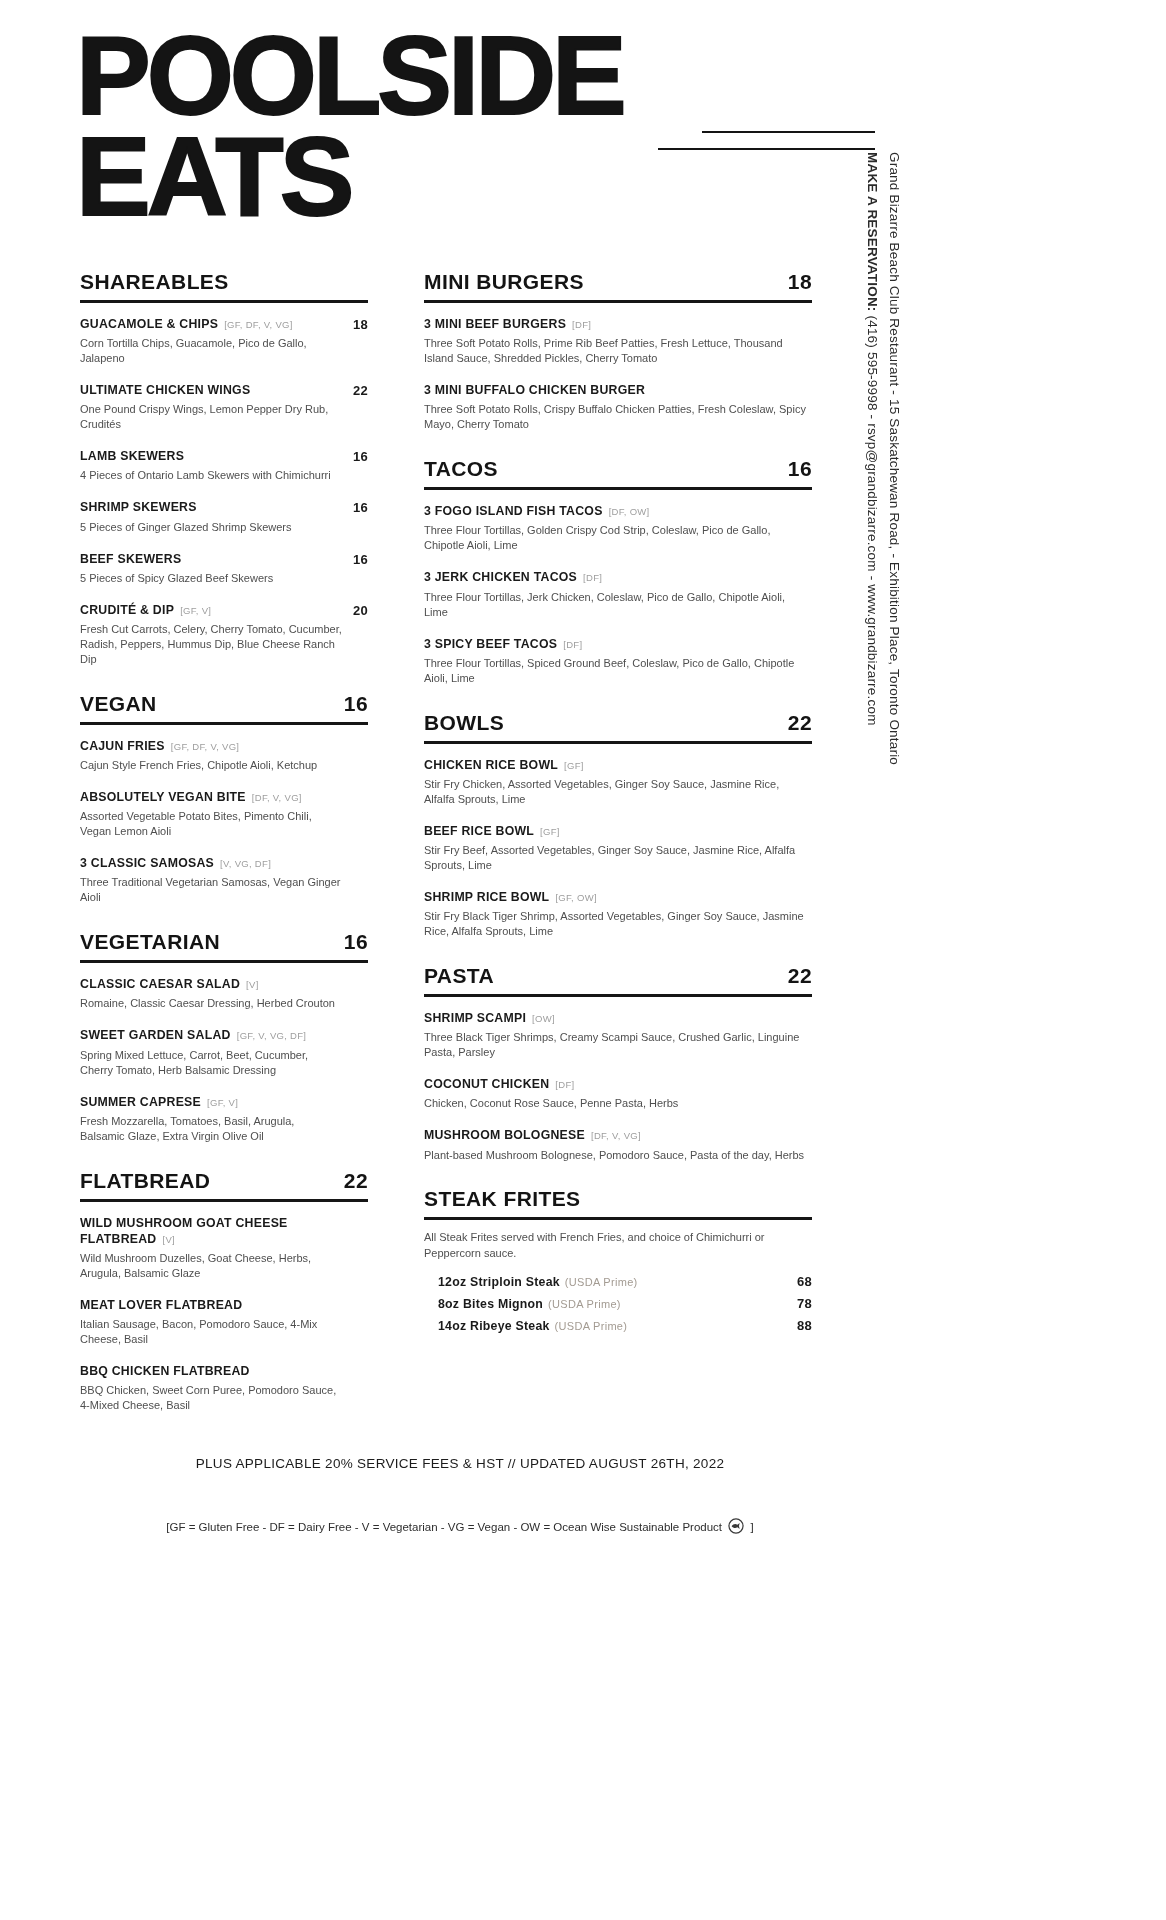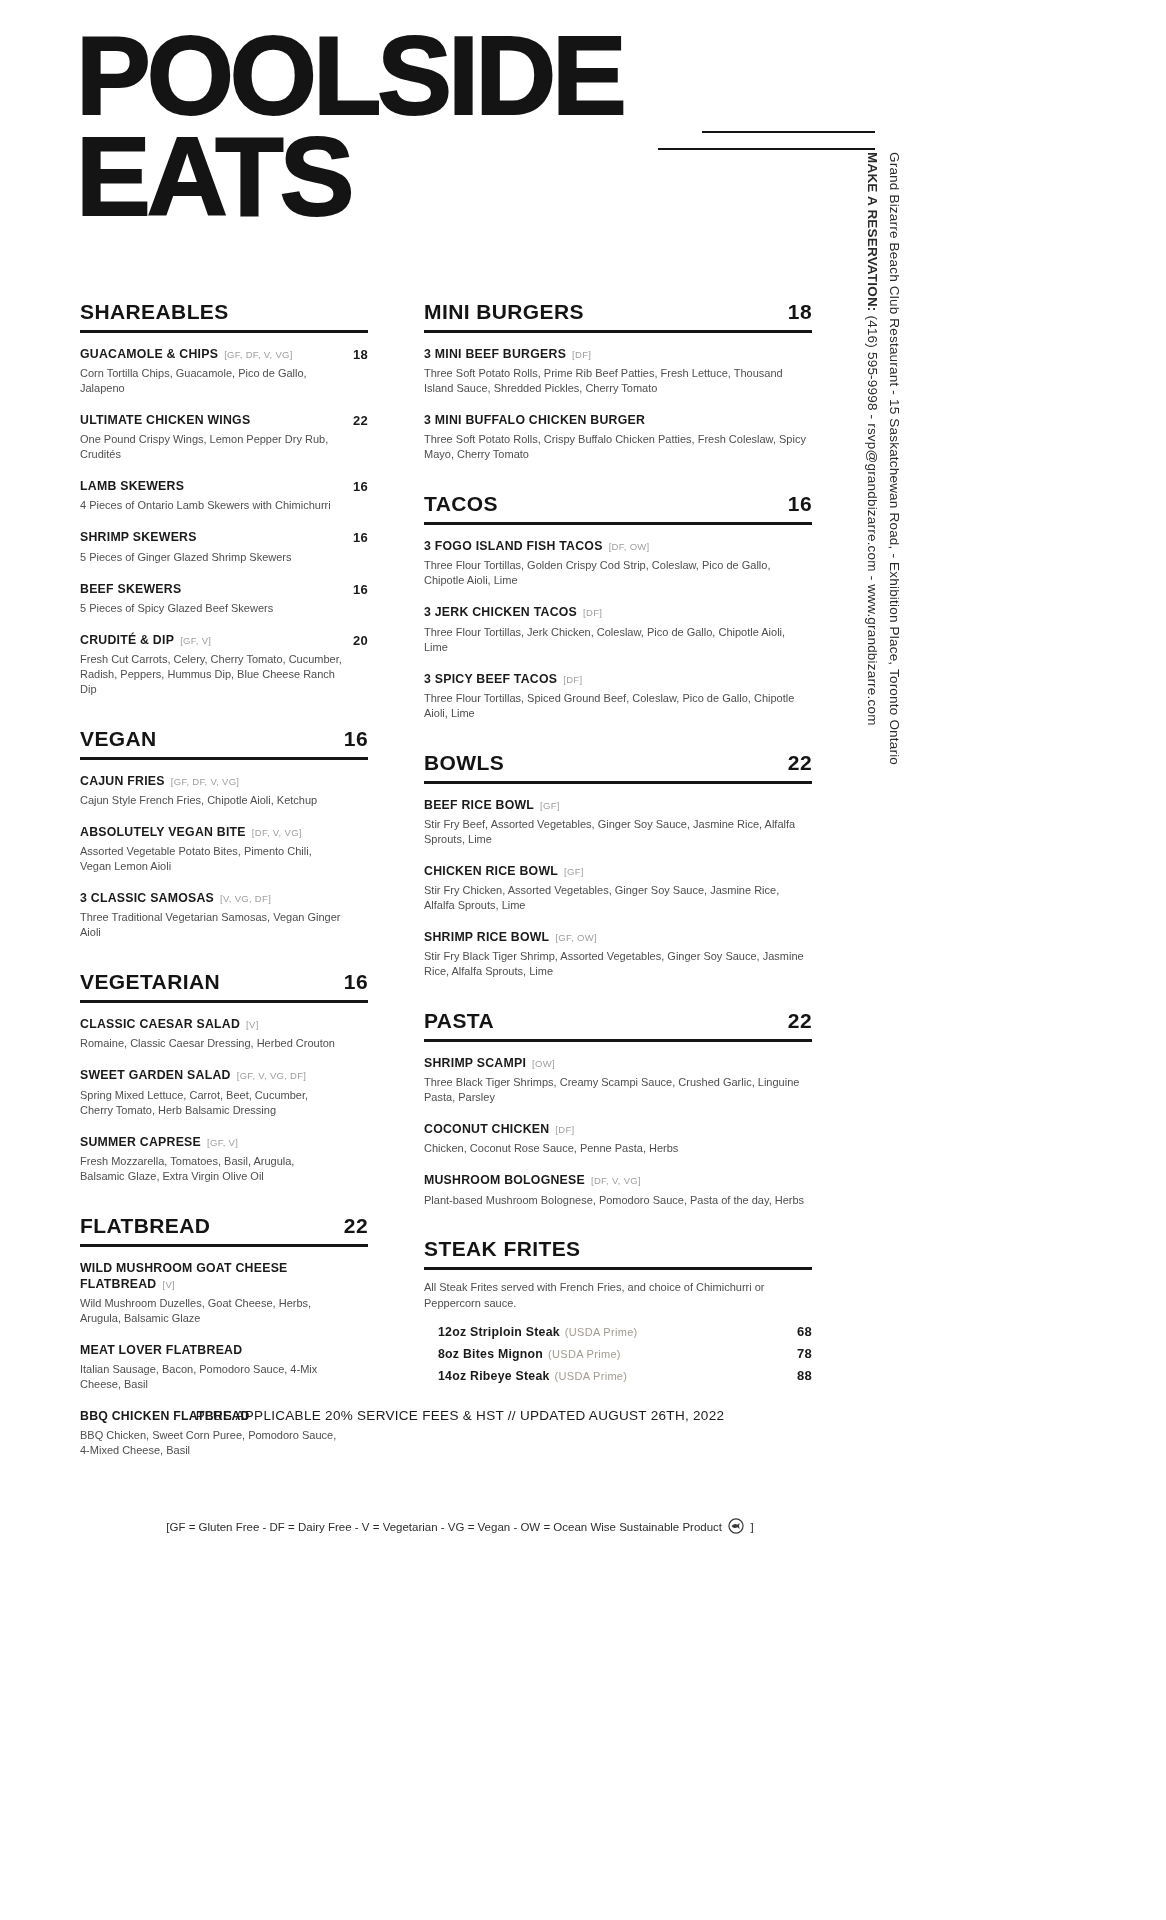--- a/index.html
+++ b/index.html
@@ -37,21 +37,21 @@
 
   
   .menu-column { position:absolute; top:270px; }
   .menu-column.left  { left:80px;  width:288px; }
   .menu-column.right { left:424px; width:388px; }
 
   .menu-section { margin-bottom:25px; }
   .section-header {
     display:flex; justify-content:space-between; align-items:flex-end;
     border-bottom:3.5px solid #161616; padding-bottom:6px;
-    font-size:21px; font-weight:bold; letter-spacing:0.4px; color:#141414;margin-top:30px;
+    font-size:21px; font-weight:bold; letter-spacing:0.4px; color:#141414;
   }
   .section-note {
     font-size:11px; color:#4f4f4f; line-height:1.38; margin-top:10px;
     font-weight:normal;
   }
   .section-items { margin-top:13px; }
 
   .menu-item { margin-bottom:16px; }
   .item-line {
     position:relative; padding-right:38px;
@@ -230,26 +230,26 @@
           </div>
         </div>
       </section>
       <section class="menu-section">
         <div class="section-header">
           <span class="section-title">BOWLS</span>
           <span class="section-price">22</span>
         </div>
         <div class="section-items">
           <div class="menu-item">
+            <div class="item-line"><span class="item-name">CHICKEN RICE BOWL</span><span class="item-tags">[GF]</span></div>
+            <p class="item-desc">Stir Fry Chicken, Assorted Vegetables, Ginger Soy Sauce, Jasmine Rice, Alfalfa Sprouts, Lime</p>
+          </div>
+          <div class="menu-item">
             <div class="item-line"><span class="item-name">BEEF RICE BOWL</span><span class="item-tags">[GF]</span></div>
             <p class="item-desc">Stir Fry Beef, Assorted Vegetables, Ginger Soy Sauce, Jasmine Rice, Alfalfa Sprouts, Lime</p>
-          </div>
-          <div class="menu-item">
-            <div class="item-line"><span class="item-name">CHICKEN RICE BOWL</span><span class="item-tags">[GF]</span></div>
-            <p class="item-desc">Stir Fry Chicken, Assorted Vegetables, Ginger Soy Sauce, Jasmine Rice, Alfalfa Sprouts, Lime</p>
           </div>
           <div class="menu-item">
             <div class="item-line"><span class="item-name">SHRIMP RICE BOWL</span><span class="item-tags">[GF, OW]</span></div>
             <p class="item-desc">Stir Fry Black Tiger Shrimp, Assorted Vegetables, Ginger Soy Sauce, Jasmine Rice, Alfalfa Sprouts, Lime</p>
           </div>
         </div>
       </section>
       <section class="menu-section">
         <div class="section-header">
           <span class="section-title">PASTA</span>
@@ -294,21 +294,21 @@
             <div class="item-line">
               <span class="item-name">14oz Ribeye Steak</span>
               <span class="item-tags">(USDA Prime)</span>
               <span class="item-price">88</span>
             </div>
           </div>
         </div>
       </section>
     </div>
 
-  <div class="footer footer-line1" style="top:1408px;">PLUS APPLICABLE 20% SERVICE FEES &amp; HST // UPDATED AUGUST 26TH, 2022</div>
+  <div class="footer footer-line1" style="top:1456px;">PLUS APPLICABLE 20% SERVICE FEES &amp; HST // UPDATED AUGUST 26TH, 2022</div>
   <div class="footer footer-line2" style="top:1518px;">
     <span>[GF = Gluten Free -  DF = Dairy Free - V = Vegetarian - VG = Vegan - OW = Ocean Wise Sustainable Product</span>
     <svg width="16" height="16" viewBox="0 0 20 20">
         <circle cx="10" cy="10" r="8.8" fill="none" stroke="#3a3a3a" stroke-width="1.5"></circle>
         <path d="M4.5 10.2c1.8-2.6 4.6-3.5 7.2-1.9l2.9-1.9-0.9 3.6 0.9 3.6-2.9-1.9c-2.6 1.6-5.4 0.7-7.2-1.5z" fill="#3a3a3a"></path>
       </svg>
     <span>]</span>
   </div>
 
 </div>

